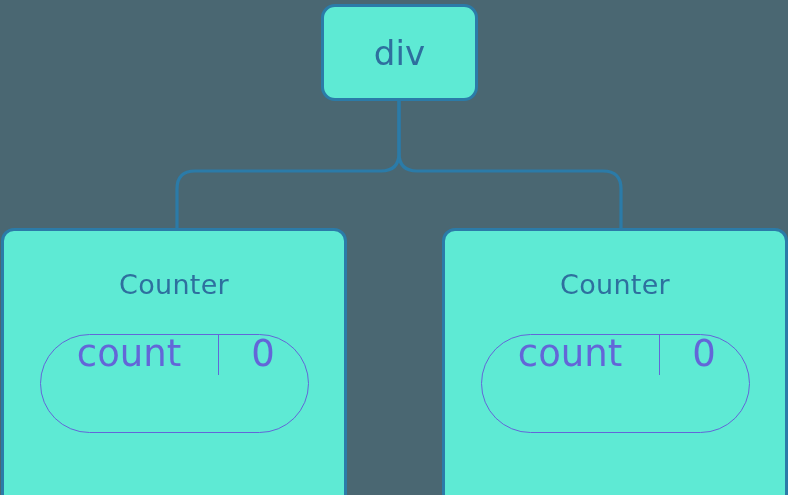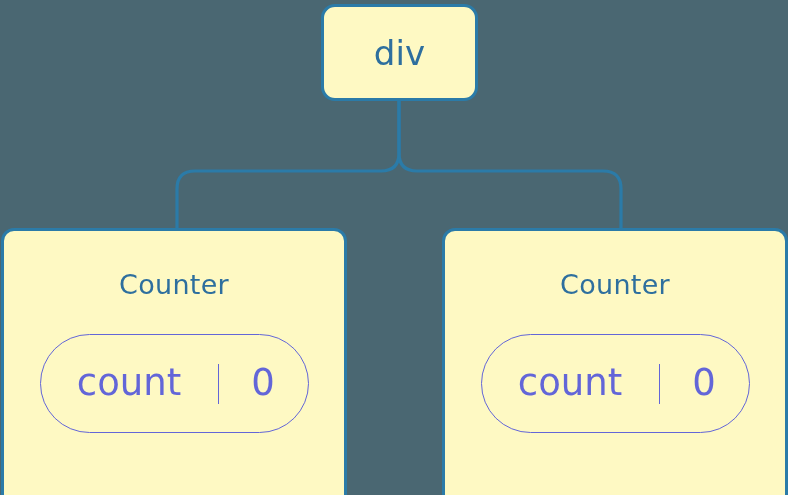--- a/index.html
+++ b/index.html
@@ -21,21 +21,21 @@
     position: absolute;
     left: 0;
     top: 0;
     width: 788px;
     height: 495px;
   }
 
   
   .node {
     position: absolute;
-    background: #fef9c3;
+    background: #5eead4;
     border: 3px solid #2b7ba8;
     border-radius: 14px;
     box-sizing: border-box;
     display: flex;
     flex-direction: column;
     align-items: center;
   }
 
   
   #node-root {
@@ -67,21 +67,21 @@
     color: #2e6f9e;
     font-size: 27px;
     line-height: 1;
     letter-spacing: 0.3px;
     margin-bottom: 36px;
   }
 
   
   .state-pill {
     display: flex;
-    align-items: center;
+    align-items: flex-start;
     height: 99px;
     border: 1.6px solid #6366d8;
     border-radius: 52px;
     box-sizing: border-box;
     overflow: hidden;
   }
   .pill-key,
   .pill-val {
     display: flex;
     align-items: center;

